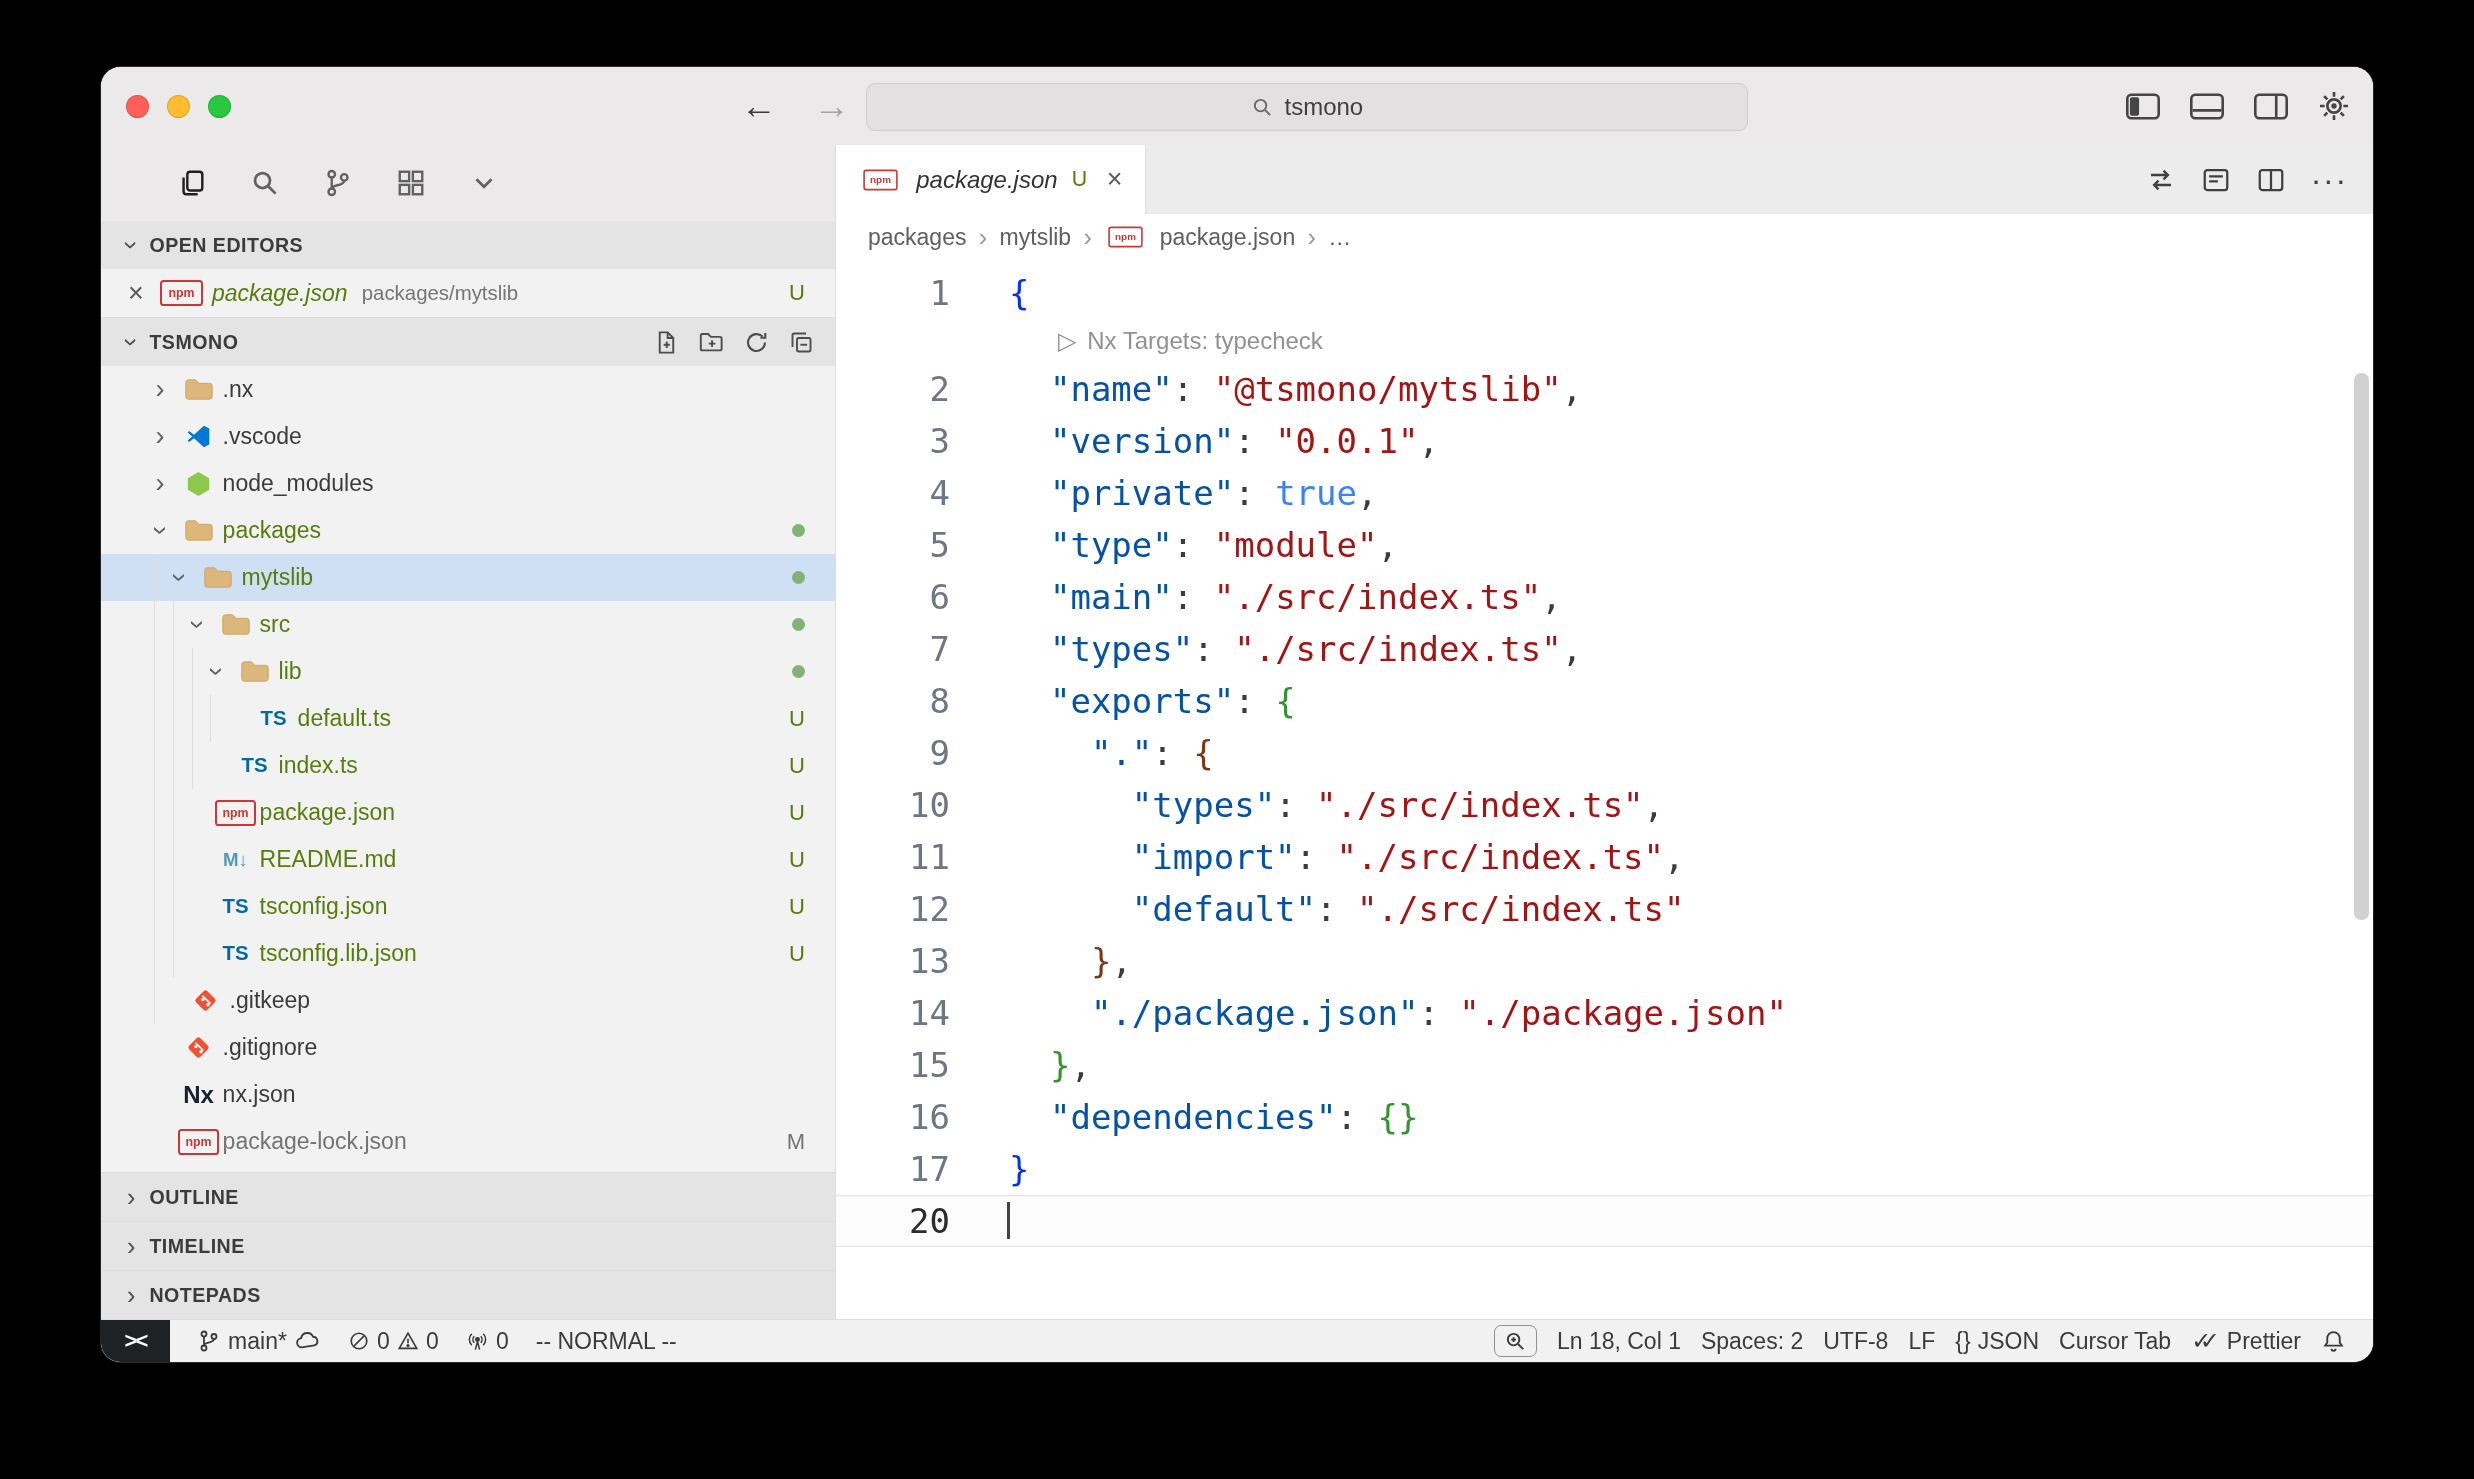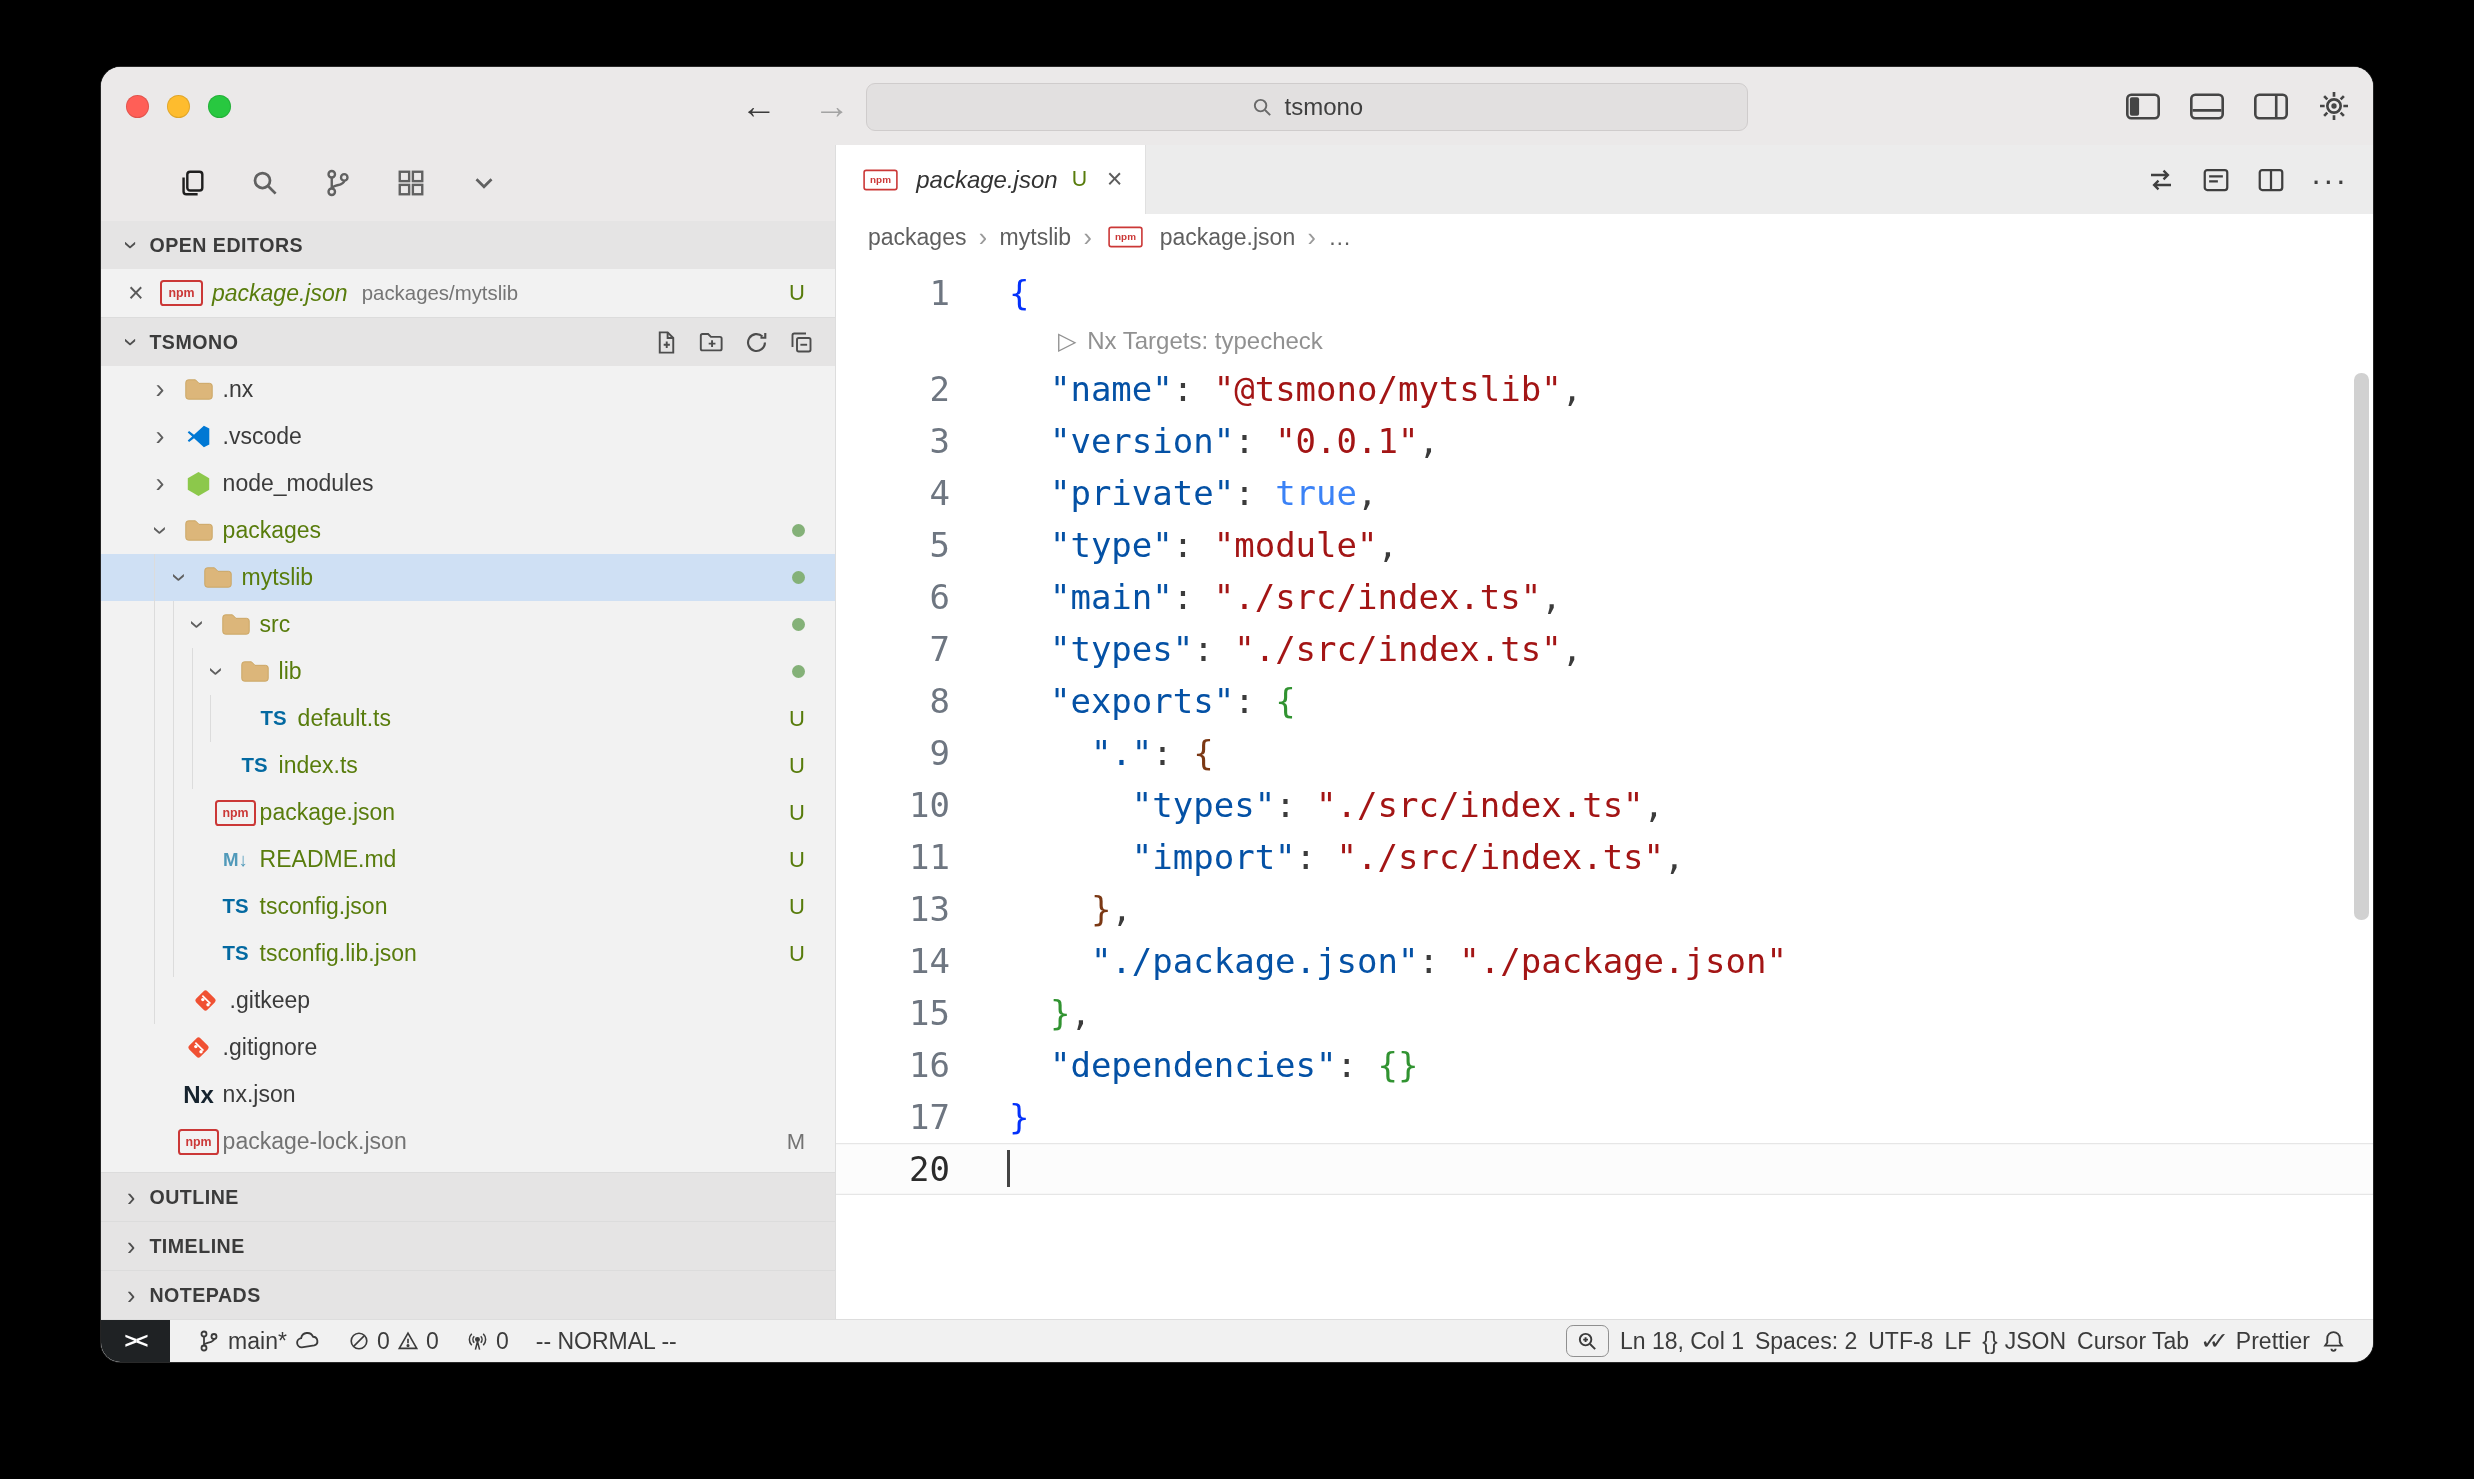--- a/index.html
+++ b/index.html
@@ -85,21 +85,21 @@
   .tk-b2{color:#319331;}
   .tk-b3{color:#7b3814;}
   .scroll-thumb{position:absolute;right:4.4px;top:113px;width:14.2px;height:547px;background:#c6c6c6;border-radius:7.1px;opacity:.8;}
   
   .statusbar{height:42px;flex:0 0 42px;background:#f1f1f1;border-top:0.9px solid #ddd;display:flex;align-items:center;
              font-size:23px;color:#3b3b3b;}
   .sb-chip{height:100%;width:69px;background:#1f2224;color:#fff;display:flex;align-items:center;justify-content:center;
            font-weight:700;font-size:22px;letter-spacing:-1.8px;}
   .sb-item{display:flex;align-items:center;gap:7.1px;margin-left:27px;white-space:nowrap;}
   .sb-right{margin-left:auto;display:flex;align-items:center;padding-right:27px;}
-  .sb-right .sb-item{margin-left:11px;}
+  .sb-right .sb-item{margin-left:20px;}
   .zoombox{border:1.3px solid #8f8f8f;border-radius:7.1px;padding:3.6px 9px;display:flex;align-items:center;color:#3b3b3b;}
   .dblcheck{letter-spacing:-11.6px;padding-right:11.6px;font-size:24px;}
   svg{display:block;}
 </style>
 </head>
 <body>
 
 <div class="window">
 
   <div class="titlebar">
@@ -551,20 +551,24 @@
             </div>
             <div class="code-line">
               <span class="ln">10</span>
               <span class="lc"><span class="tk-p">      </span><span class="tk-k">"types"</span><span class="tk-p">: </span><span class="tk-s">"./src/index.ts"</span><span class="tk-p">,</span></span>
             </div>
             <div class="code-line">
               <span class="ln">11</span>
               <span class="lc"><span class="tk-p">      </span><span class="tk-k">"import"</span><span class="tk-p">: </span><span class="tk-s">"./src/index.ts"</span><span class="tk-p">,</span></span>
             </div>
             <div class="code-line">
+              <span class="ln">12</span>
+              <span class="lc"><span class="tk-p">      </span><span class="tk-k">"default"</span><span class="tk-p">: </span><span class="tk-s">"./src/index.ts"</span></span>
+            </div>
+            <div class="code-line">
               <span class="ln">13</span>
               <span class="lc"><span class="tk-p">    </span><span class="tk-b3">}</span><span class="tk-p">,</span></span>
             </div>
             <div class="code-line">
               <span class="ln">14</span>
               <span class="lc"><span class="tk-p">    </span><span class="tk-k">"./package.json"</span><span class="tk-p">: </span><span class="tk-s">"./package.json"</span></span>
             </div>
             <div class="code-line">
               <span class="ln">15</span>
               <span class="lc"><span class="tk-p">  </span><span class="tk-b2">}</span><span class="tk-p">,</span></span>

